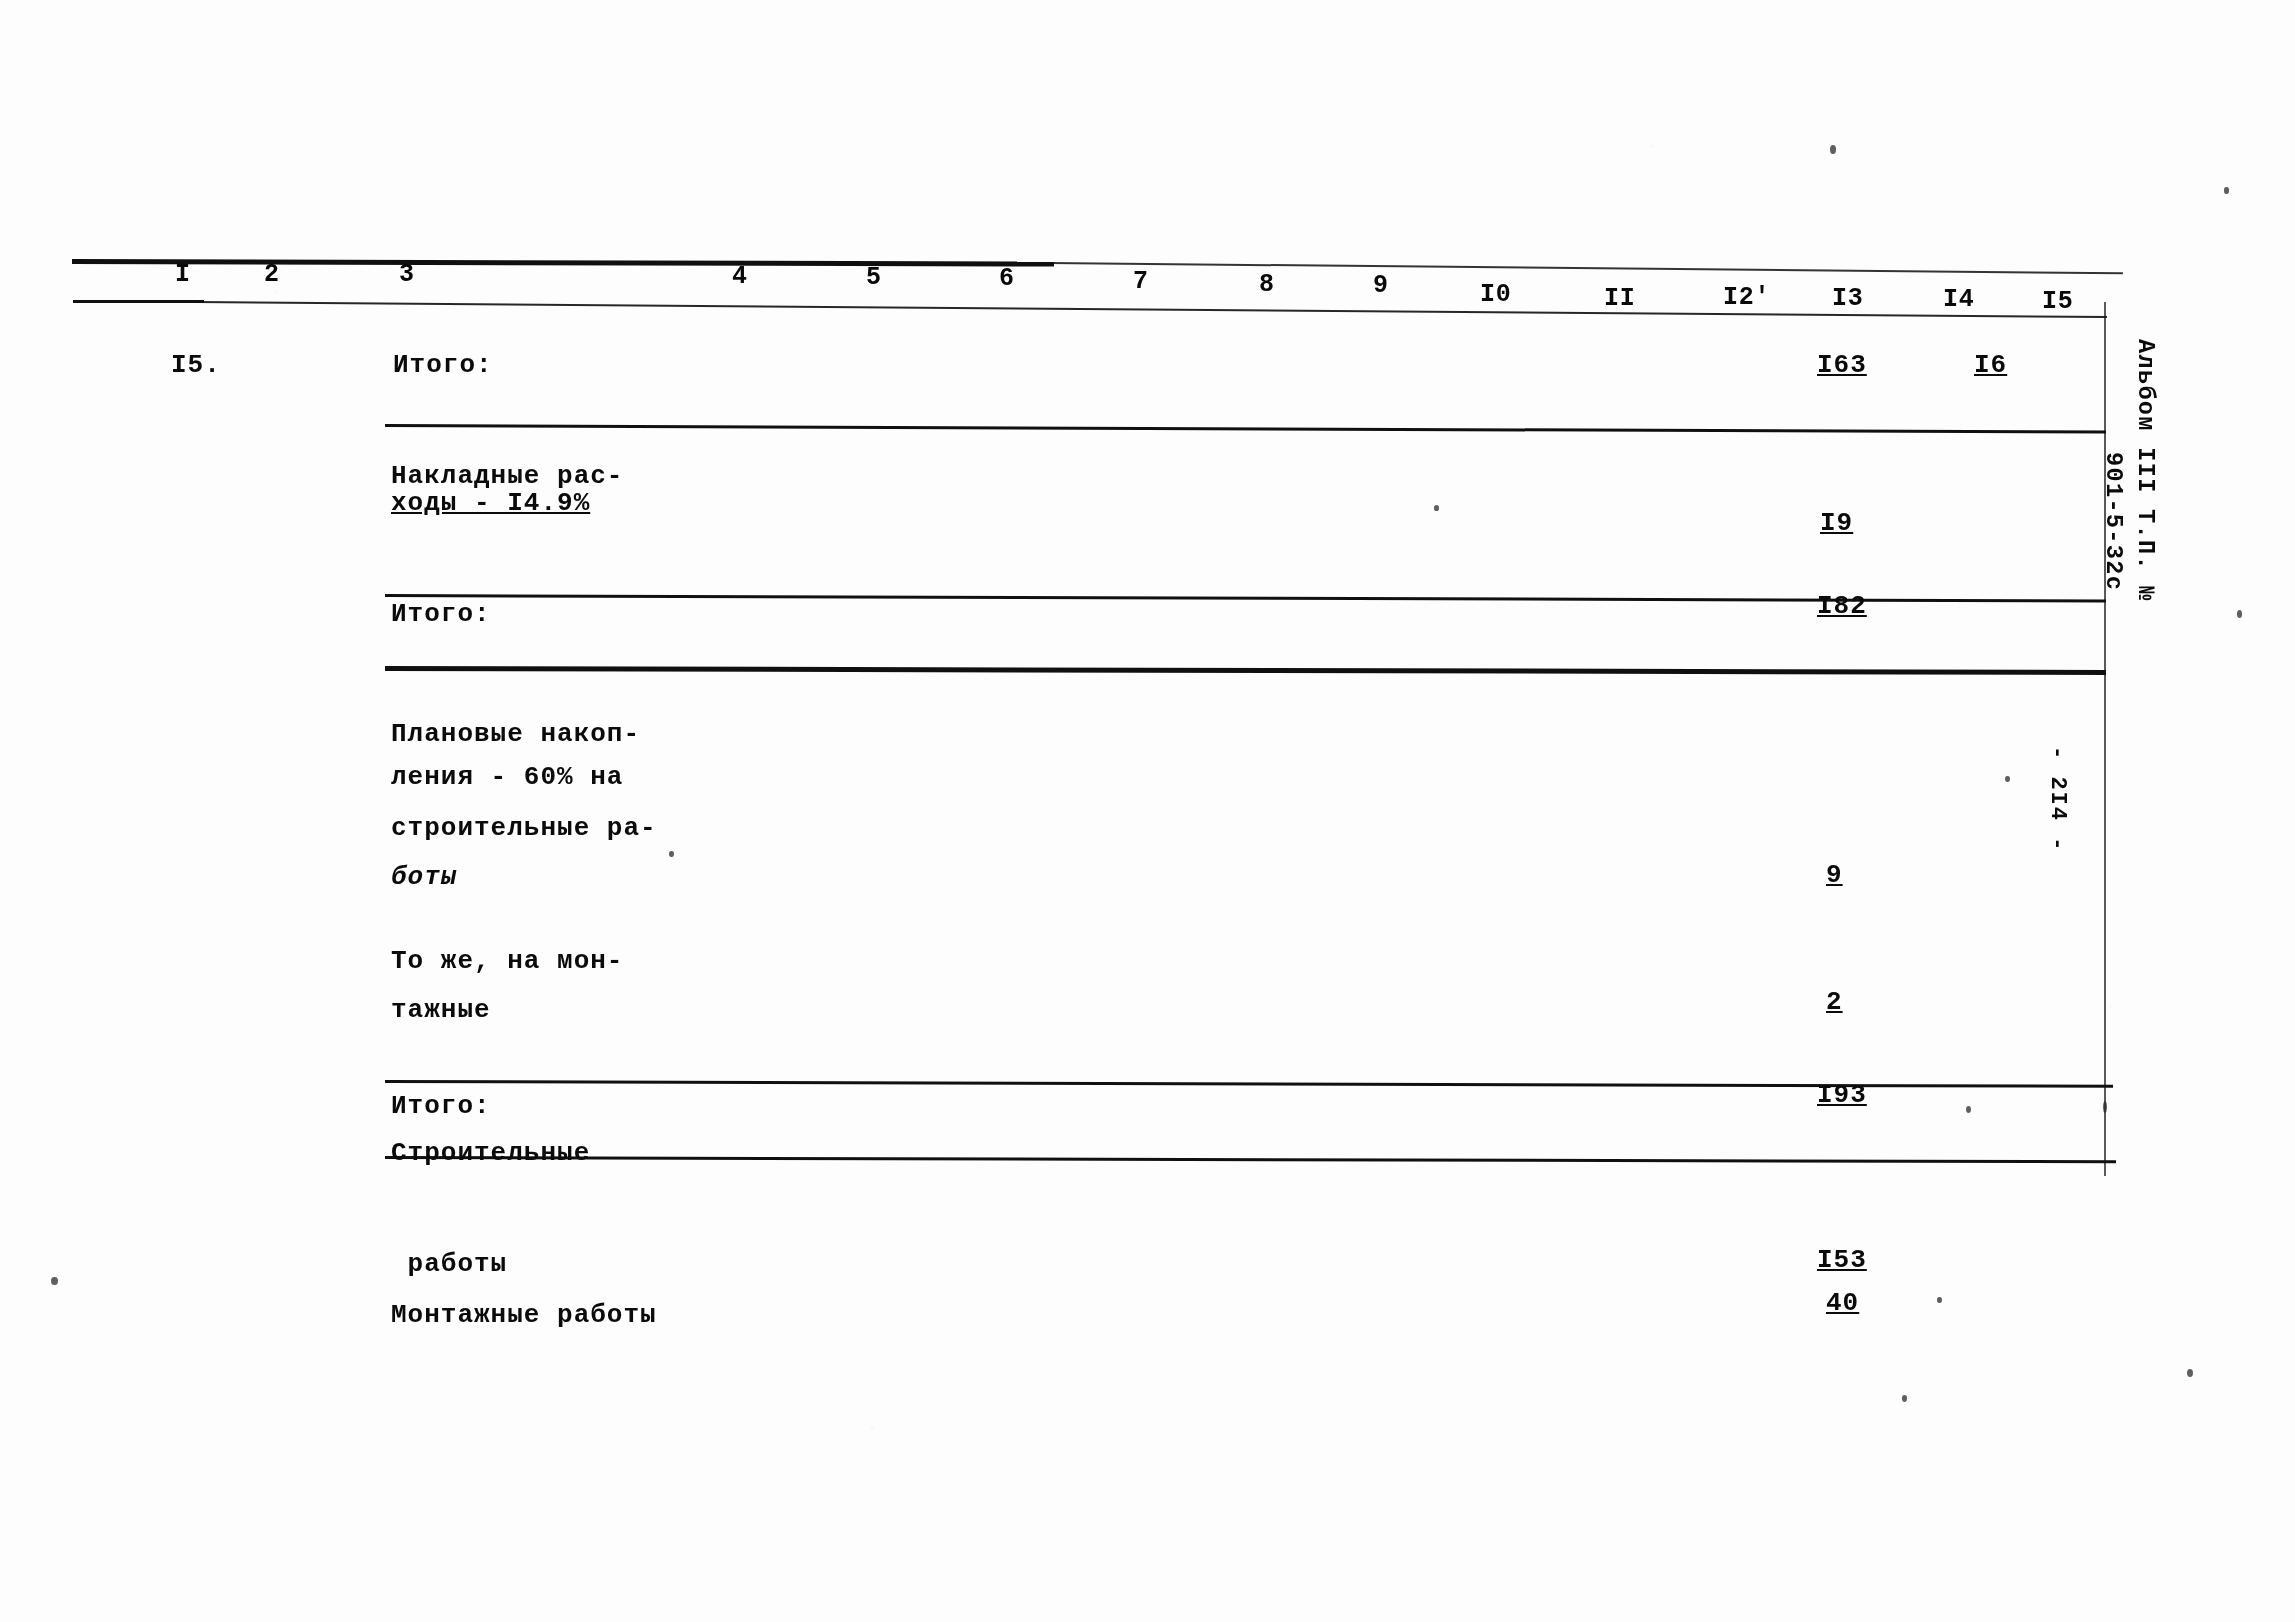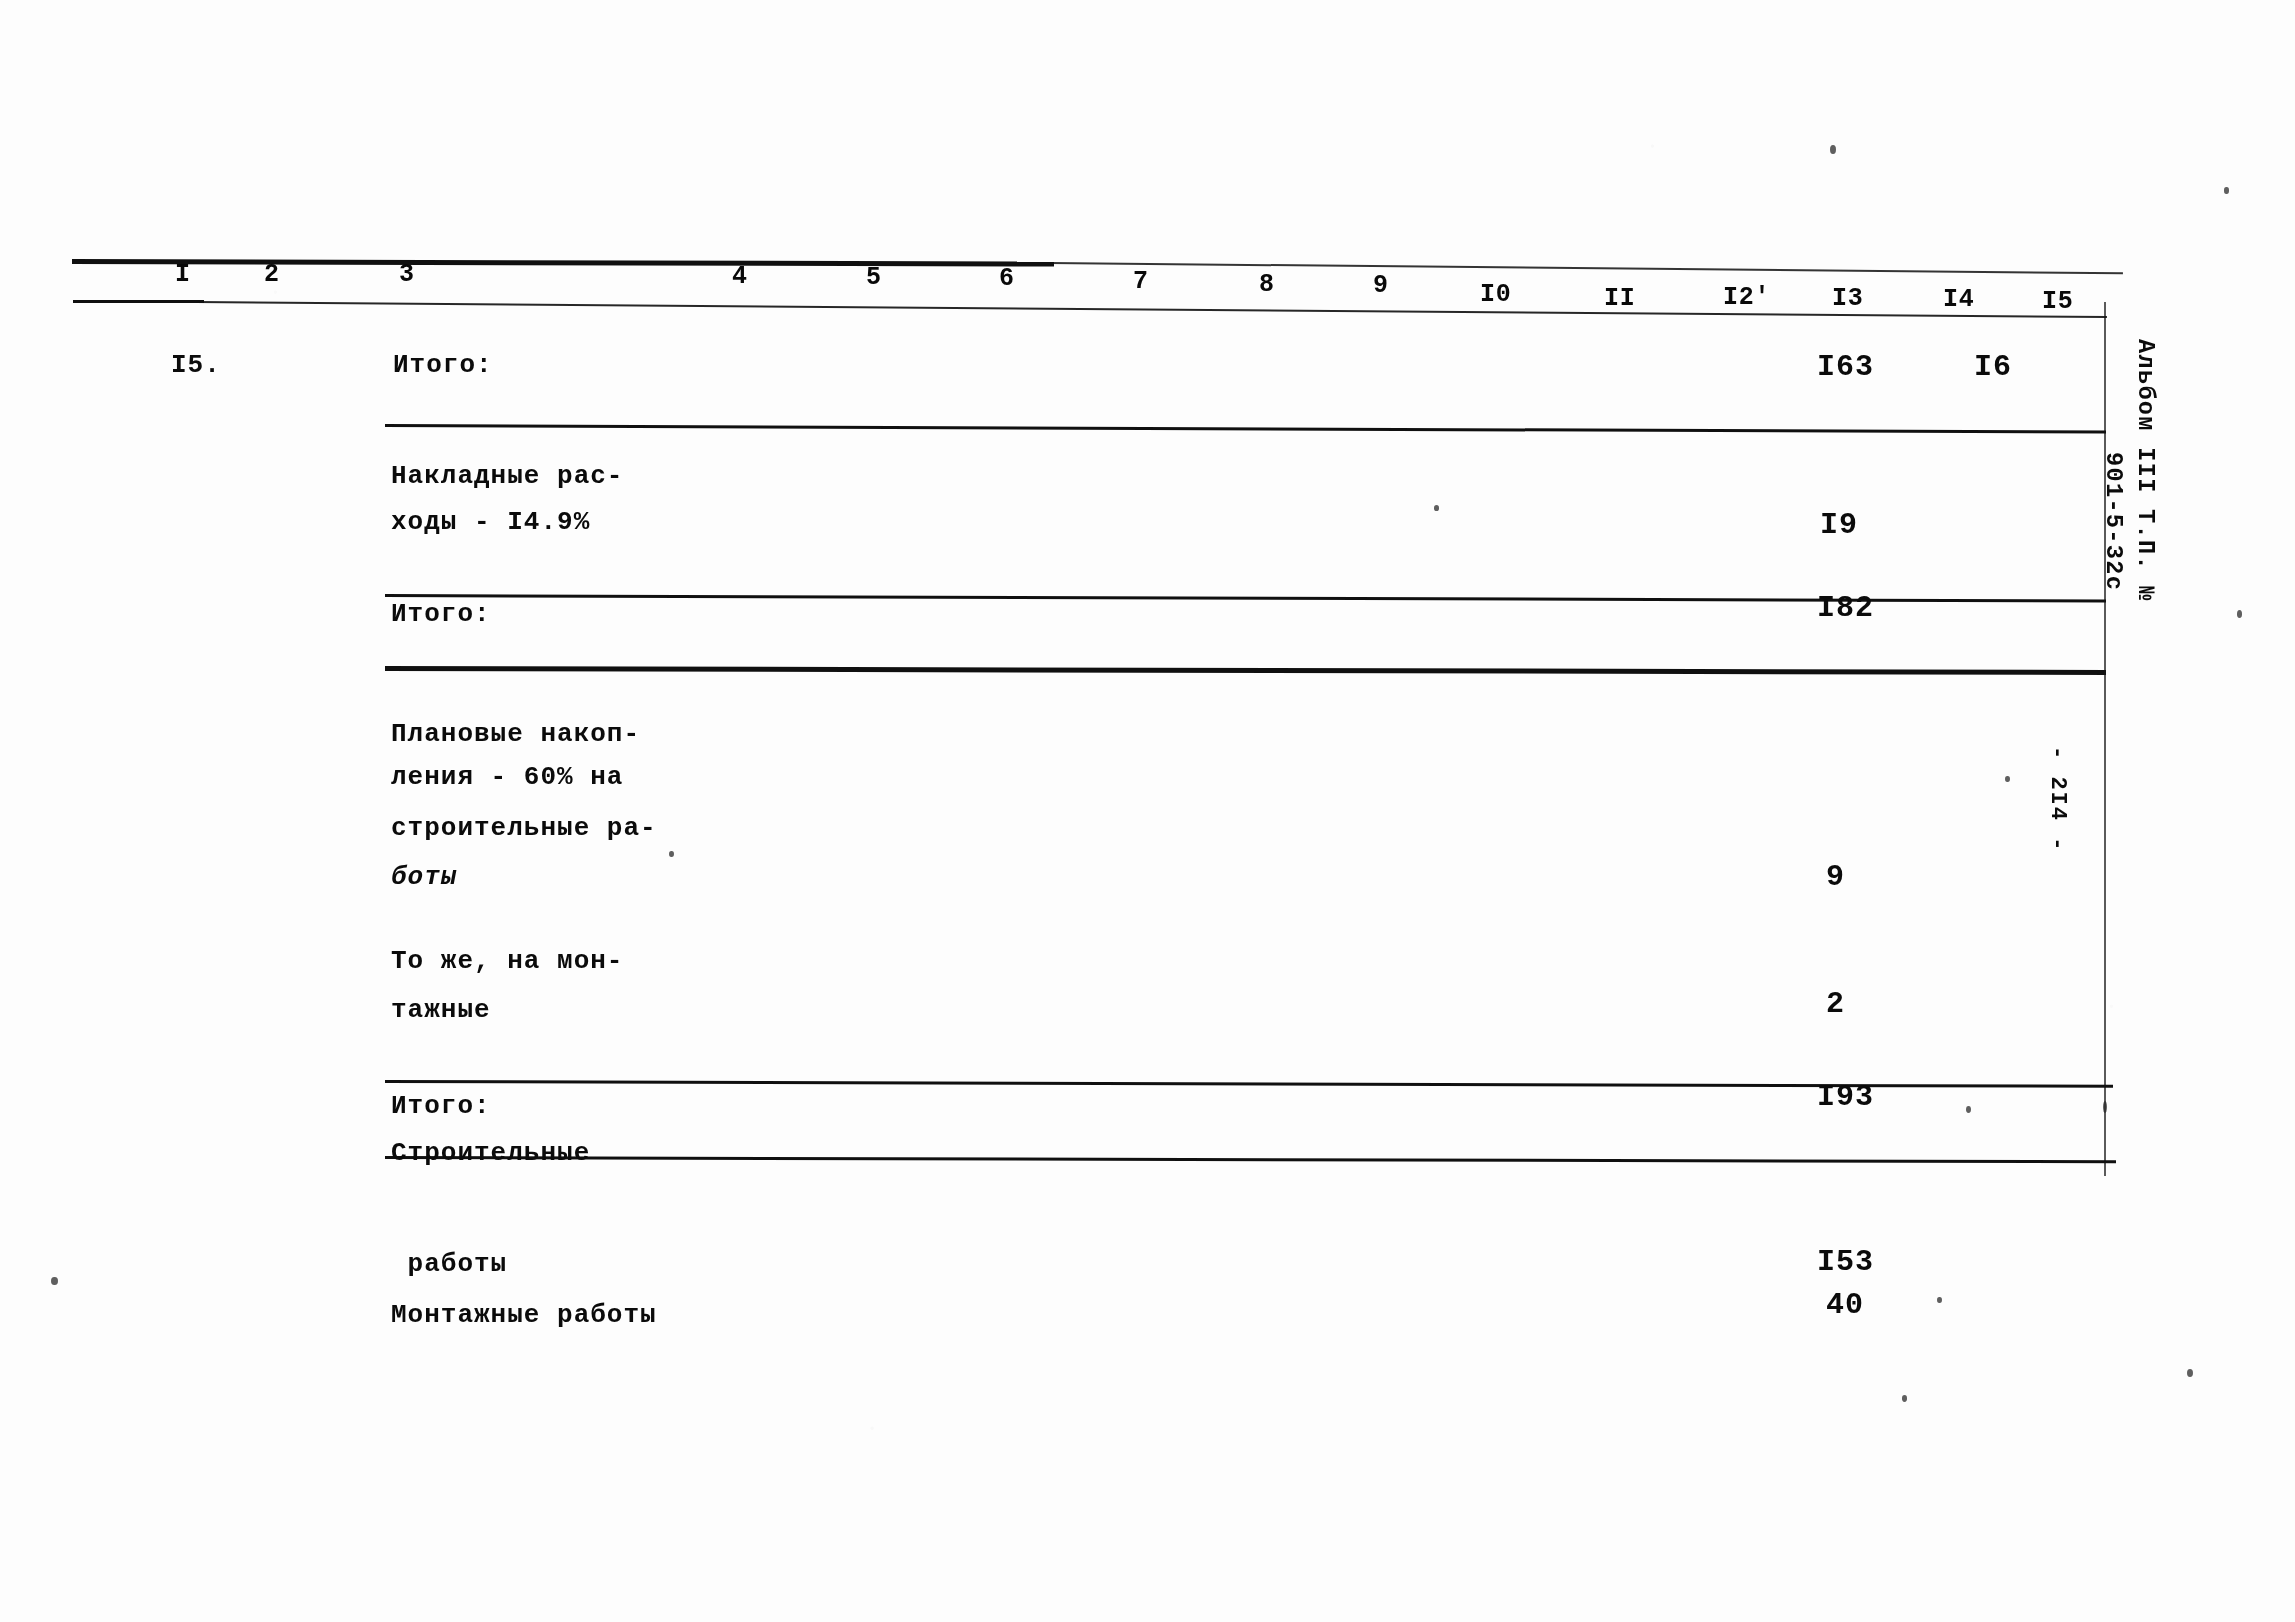--- a/index.html
+++ b/index.html
@@ -66,21 +66,21 @@
     line-height: 1.05;
   }
   .colnum {
     position: absolute;
     font-weight: 700;
     font-size: 25px;
     letter-spacing: 0.7px;
     color: #090909;
   }
   .label   { font-size: 26px; }
-  .num     { font-size: 30px; text-align: right; }
+  .num     { font-size: 26px; text-align: right; text-decoration: underline; }
   .rownum  { font-size: 26px; }
 
   
   .vtext {
     position: absolute;
     white-space: nowrap;
     font-weight: 700;
     font-size: 23.6px;
     letter-spacing: 1.3px;
     transform-origin: left top;
@@ -128,21 +128,21 @@
     <div class="vrule" style="left:2104px; top:302px; height:874px; opacity:.7;"></div>
 
     <div class="cell rownum" style="left:171px; top:352px;">I5.</div>
     <div class="cell label" style="left:393px; top:352px;">Итого:</div>
     <div class="cell num" style="left:1817px; top:352px;">I63</div>
     <div class="cell num" style="left:1942px; top:352px;margin-left:32px;">I6</div>
 
     <div class="rule med" style="left:385px; top:424px; width:1721px; transform: rotate(0.22deg);"></div>
 
     <div class="cell label" style="left:391px; top:463px;">Накладные рас-</div>
-    <div class="cell label" style="left:391px; top:509px;">ходы - I4.9%</div>
+    <div class="cell label" style="left:391px; top:490px;text-decoration:underline;">ходы - I4.9%</div>
     <div class="cell num" style="left:1820px; top:510px;">I9</div>
 
     <div class="rule med" style="left:385px; top:594px; width:1721px; transform: rotate(0.18deg);"></div>
 
     <div class="cell label" style="left:391px; top:601px;">Итого:</div>
     <div class="cell num" style="left:1817px; top:593px;">I82</div>
 
     <div class="rule thick" style="left:385px; top:666px; width:1721px; transform: rotate(0.13deg);"></div>
 
     <div class="cell label" style="left:391px; top:713px;margin-top:8px;">Плановые накоп-</div>

